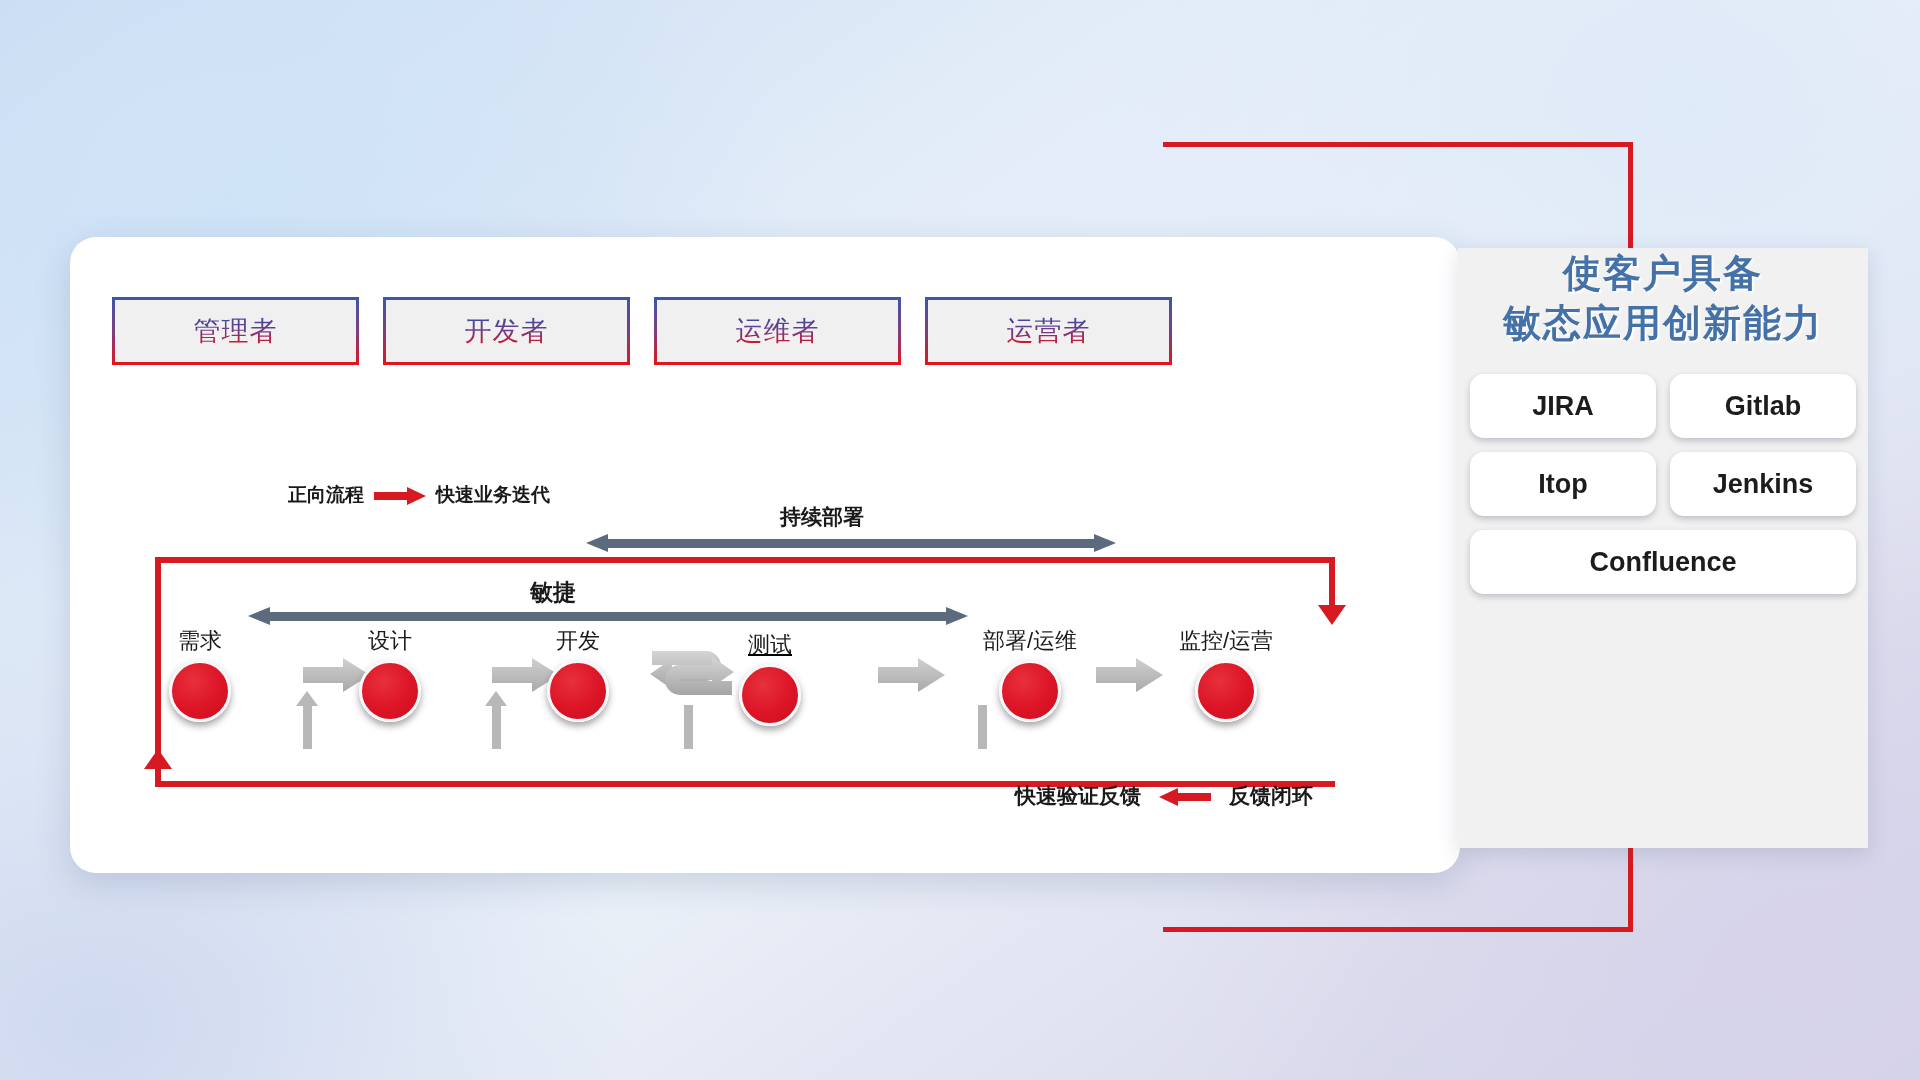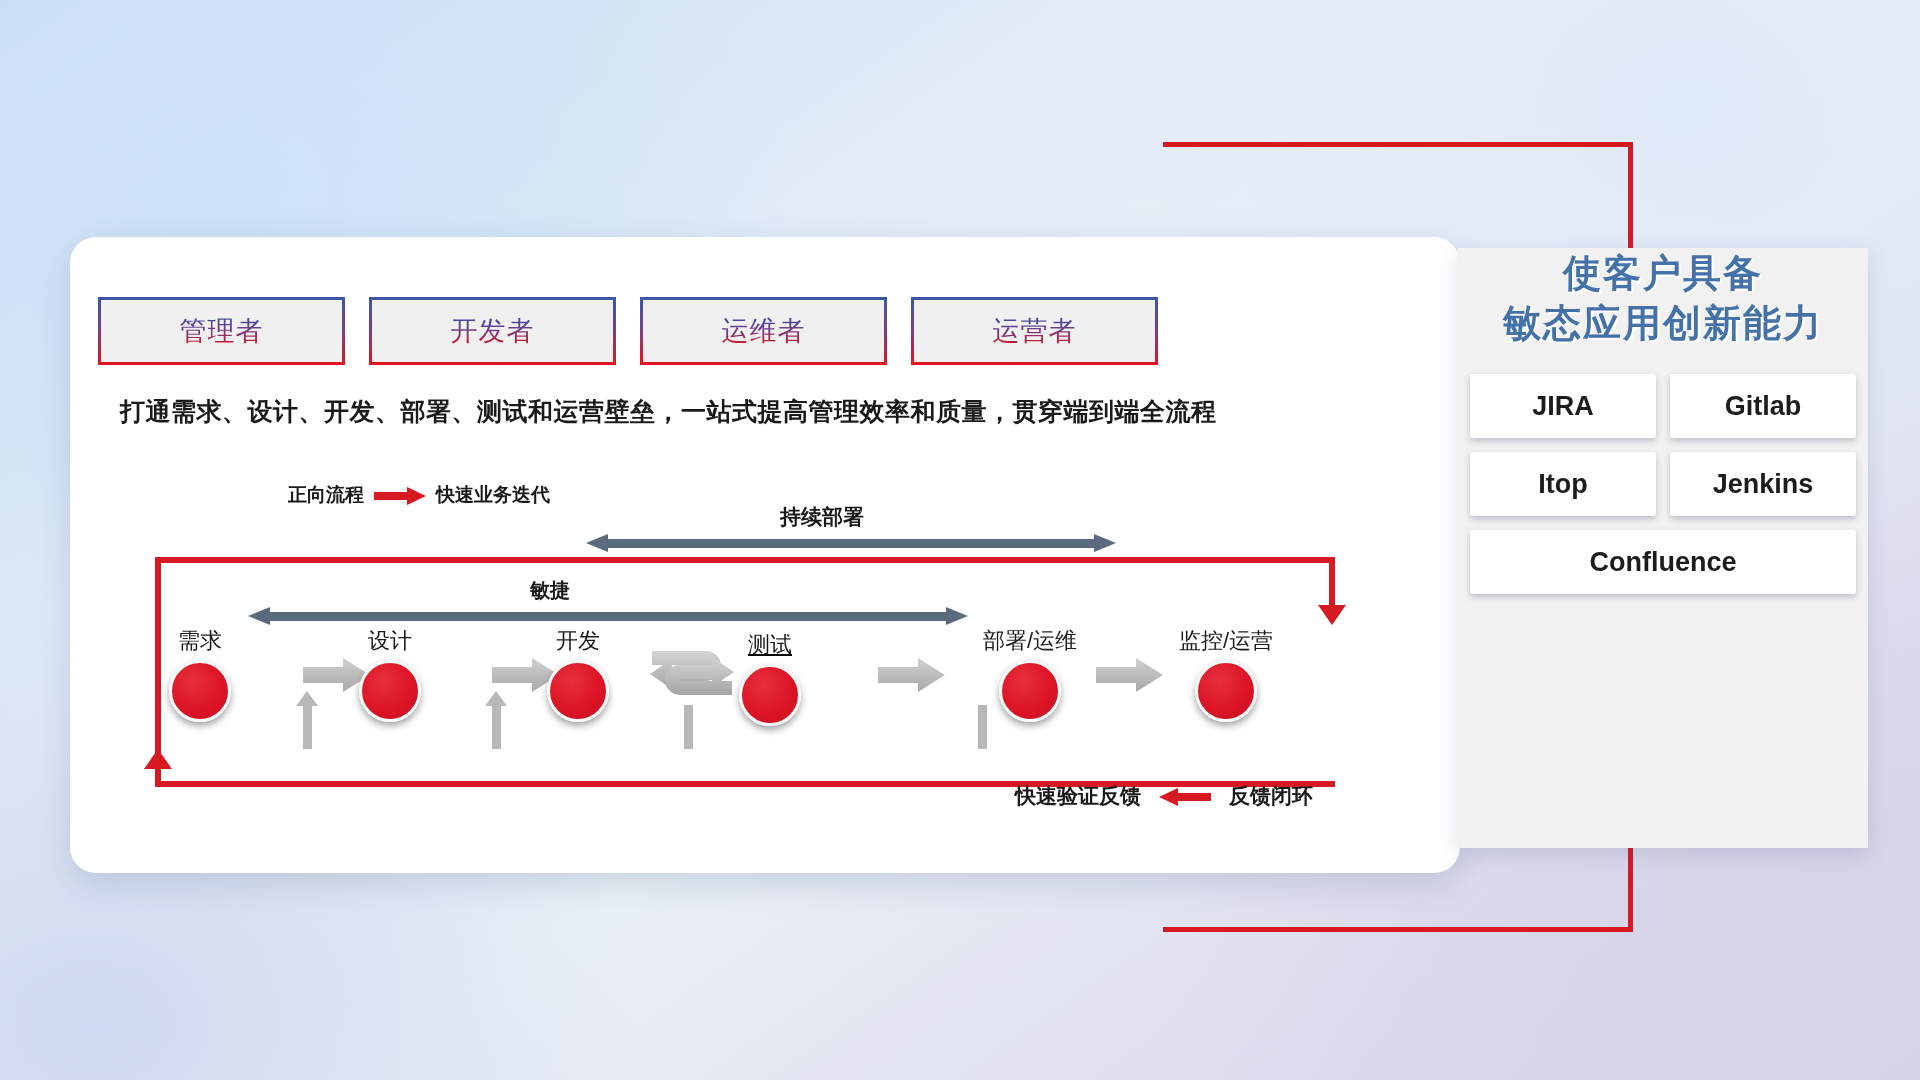--- a/index.html
+++ b/index.html
@@ -47,21 +47,21 @@
     height: 636px;
     background: #ffffff;
     border-radius: 26px;
     box-shadow: 0 10px 34px rgba(70,90,130,0.20);
     z-index: 3;
   }
 
   
   #role-row {
     position: absolute;
-    left: 28px;
+    left: 42px;
     top: 60px;
     display: flex;
     gap: 24px;
   }
   .role-box {
     width: 247px;
     height: 68px;
     background: #f0f0f0;
     display: flex;
     align-items: center;
@@ -140,21 +140,21 @@
     border-right: 19px solid #d71921;
   }
 
   
   #cd-label {
     position: absolute; left: 710px; top: 266px;
     font-size: 21px; font-weight: bold; color: #1a1a1a;
   }
   #agile-label {
     position: absolute; left: 460px; top: 340px;
-    font-size: 20px; font-weight: bold; color: #1a1a1a;
+    font-size: 23px; font-weight: bold; color: #1a1a1a;
   }
 
   
   .dbl-arrow {
     position: absolute;
     height: 18px;
   }
   .dbl-arrow .shaft {
     position: absolute; left: 20px; right: 20px; top: 5px;
     height: 9px; background: #5b6b7d;
@@ -304,21 +304,21 @@
 
   #tool-grid {
     margin: 26px 12px 0 12px;
     display: flex;
     flex-wrap: wrap;
     gap: 14px 14px;
   }
   .tool-box {
     height: 64px;
     background: #ffffff;
-    border-radius: 3px;
+    border-radius: 14px;
     box-shadow: 0 3px 6px rgba(60,70,90,0.28);
     display: flex;
     align-items: center;
     justify-content: center;
     font-size: 27px;
     font-weight: bold;
     color: #1c1c1c;
     flex: 0 0 calc(50% - 7px);
   }
   .tool-box.wide { flex: 0 0 100%; }
@@ -340,21 +340,20 @@
         <span class="role-label">开发者</span>
       </div>
       <div class="role-box">
         <span class="role-label">运维者</span>
       </div>
       <div class="role-box">
         <span class="role-label">运营者</span>
       </div>
     </div>
 
-    <div id="desc-line">打通需求、设计、开发、部署、测试和运营壁垒，一站式提高管理效率和质量，贯穿端到端全流程</div>
 
     <div id="fwd-legend">
       <span>正向流程</span>
       <span class="mini-arrow-r"></span>
       <span>快速业务迭代</span>
     </div>
 
     <div id="cd-label">持续部署</div>
     <div id="cd-arrow" class="dbl-arrow">
       <span class="head-l"></span>

